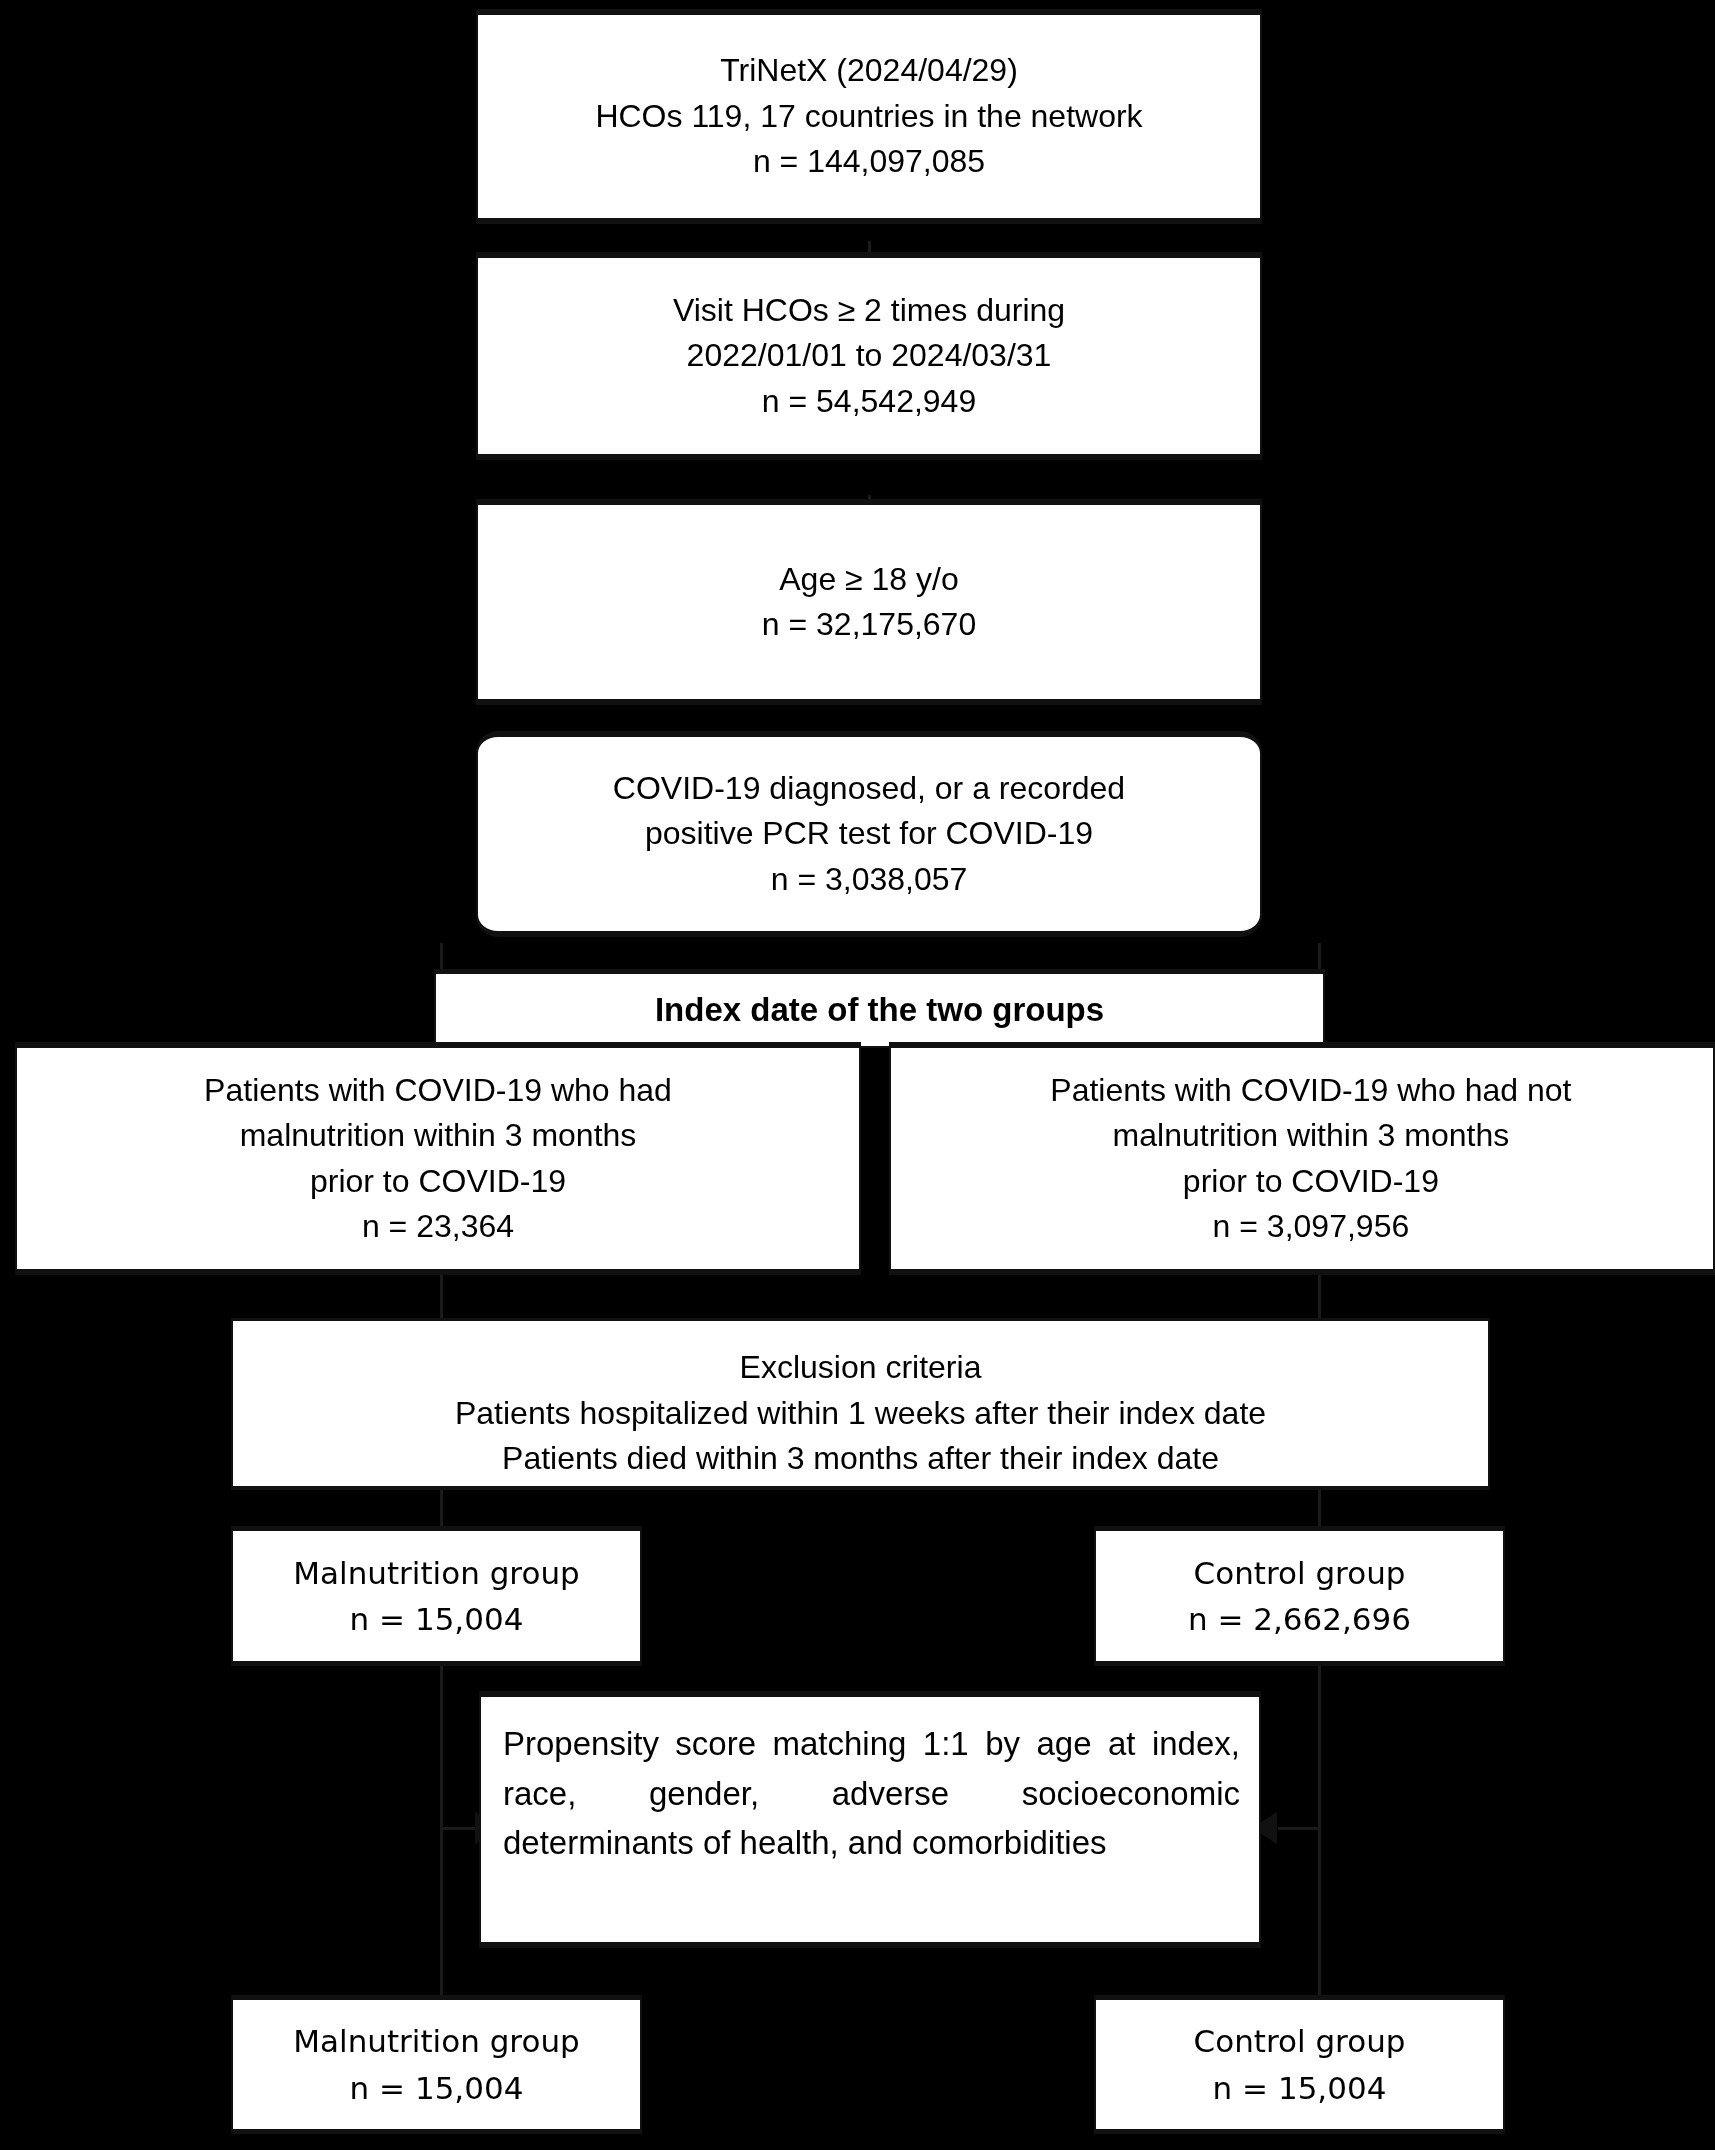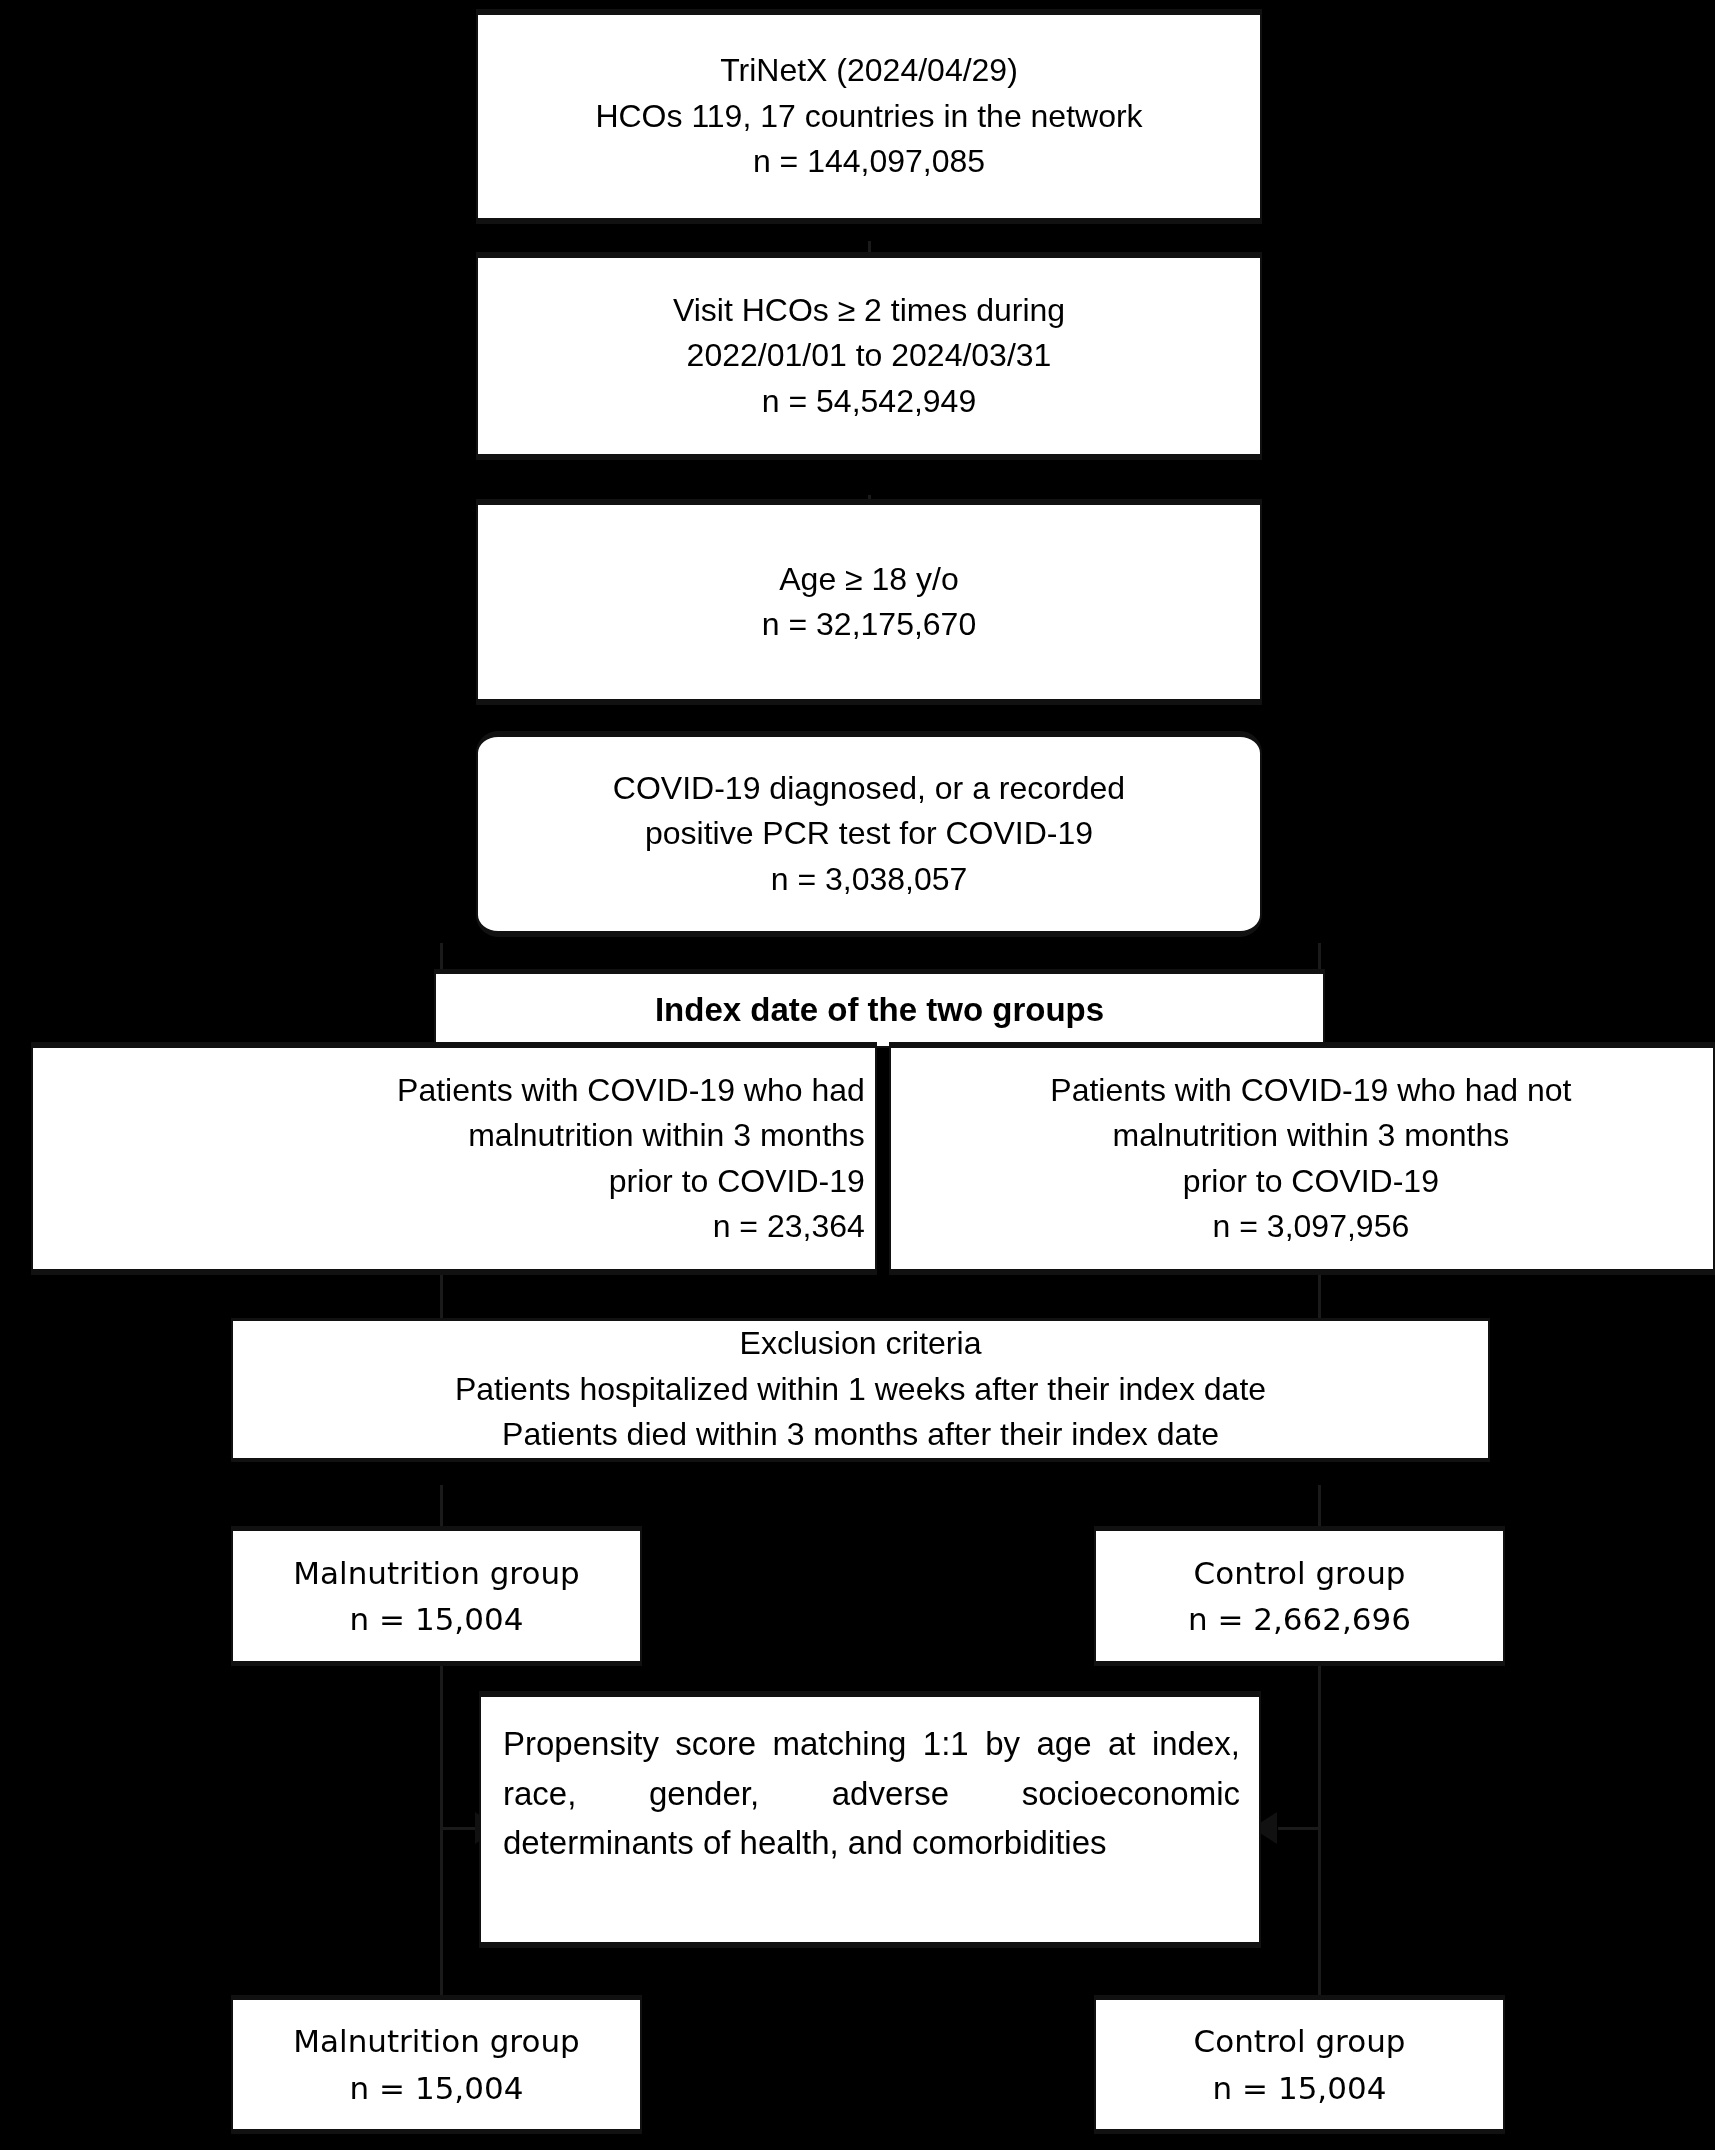--- a/index.html
+++ b/index.html
@@ -137,35 +137,35 @@
   <div class="box" style="left:476px; top:731px; width:786px; height:206px;border-radius:22px;">
     <span class="ln">COVID-19 diagnosed, or a recorded</span>
     <span class="ln">positive PCR test for COVID-19</span>
     <span class="ln">n = 3,038,057</span>
   </div>
 
   <div class="indexband" style="left:434px; top:969px; width:891px; height:79px;">
     <span>Index date of the two groups</span>
   </div>
 
-  <div class="box" style="left:31px; top:1042px; width:846px; height:233px;align-items:flex-end;">
+  <div class="box" style="left:15px; top:1042px; width:846px; height:233px;">
     <span class="ln">Patients with COVID-19 who had</span>
     <span class="ln">malnutrition within 3 months</span>
     <span class="ln">prior to COVID-19</span>
     <span class="ln">n = 23,364</span>
   </div>
 
   <div class="box" style="left:889px; top:1042px; width:826px; height:233px;padding-left:28px;">
     <span class="ln">Patients with COVID-19 who had not</span>
     <span class="ln">malnutrition within 3 months</span>
     <span class="ln">prior to COVID-19</span>
     <span class="ln">n = 3,097,956</span>
   </div>
 
-  <div class="box thin" style="left:231px; top:1318px; width:1259px; height:144px;">
+  <div class="box thin" style="left:231px; top:1318px; width:1259px; height:172px;justify-content:flex-end;">
     <span class="ln">Exclusion criteria</span>
     <span class="ln">Patients hospitalized within 1 weeks after their index date</span>
     <span class="ln">Patients died within 3 months after their index date</span>
   </div>
 
   <div class="box grp" style="left:231px; top:1526px; width:411px; height:140px;">
     <span class="ln">Malnutrition  group</span>
     <span class="ln">n = 15,004</span>
   </div>
 

